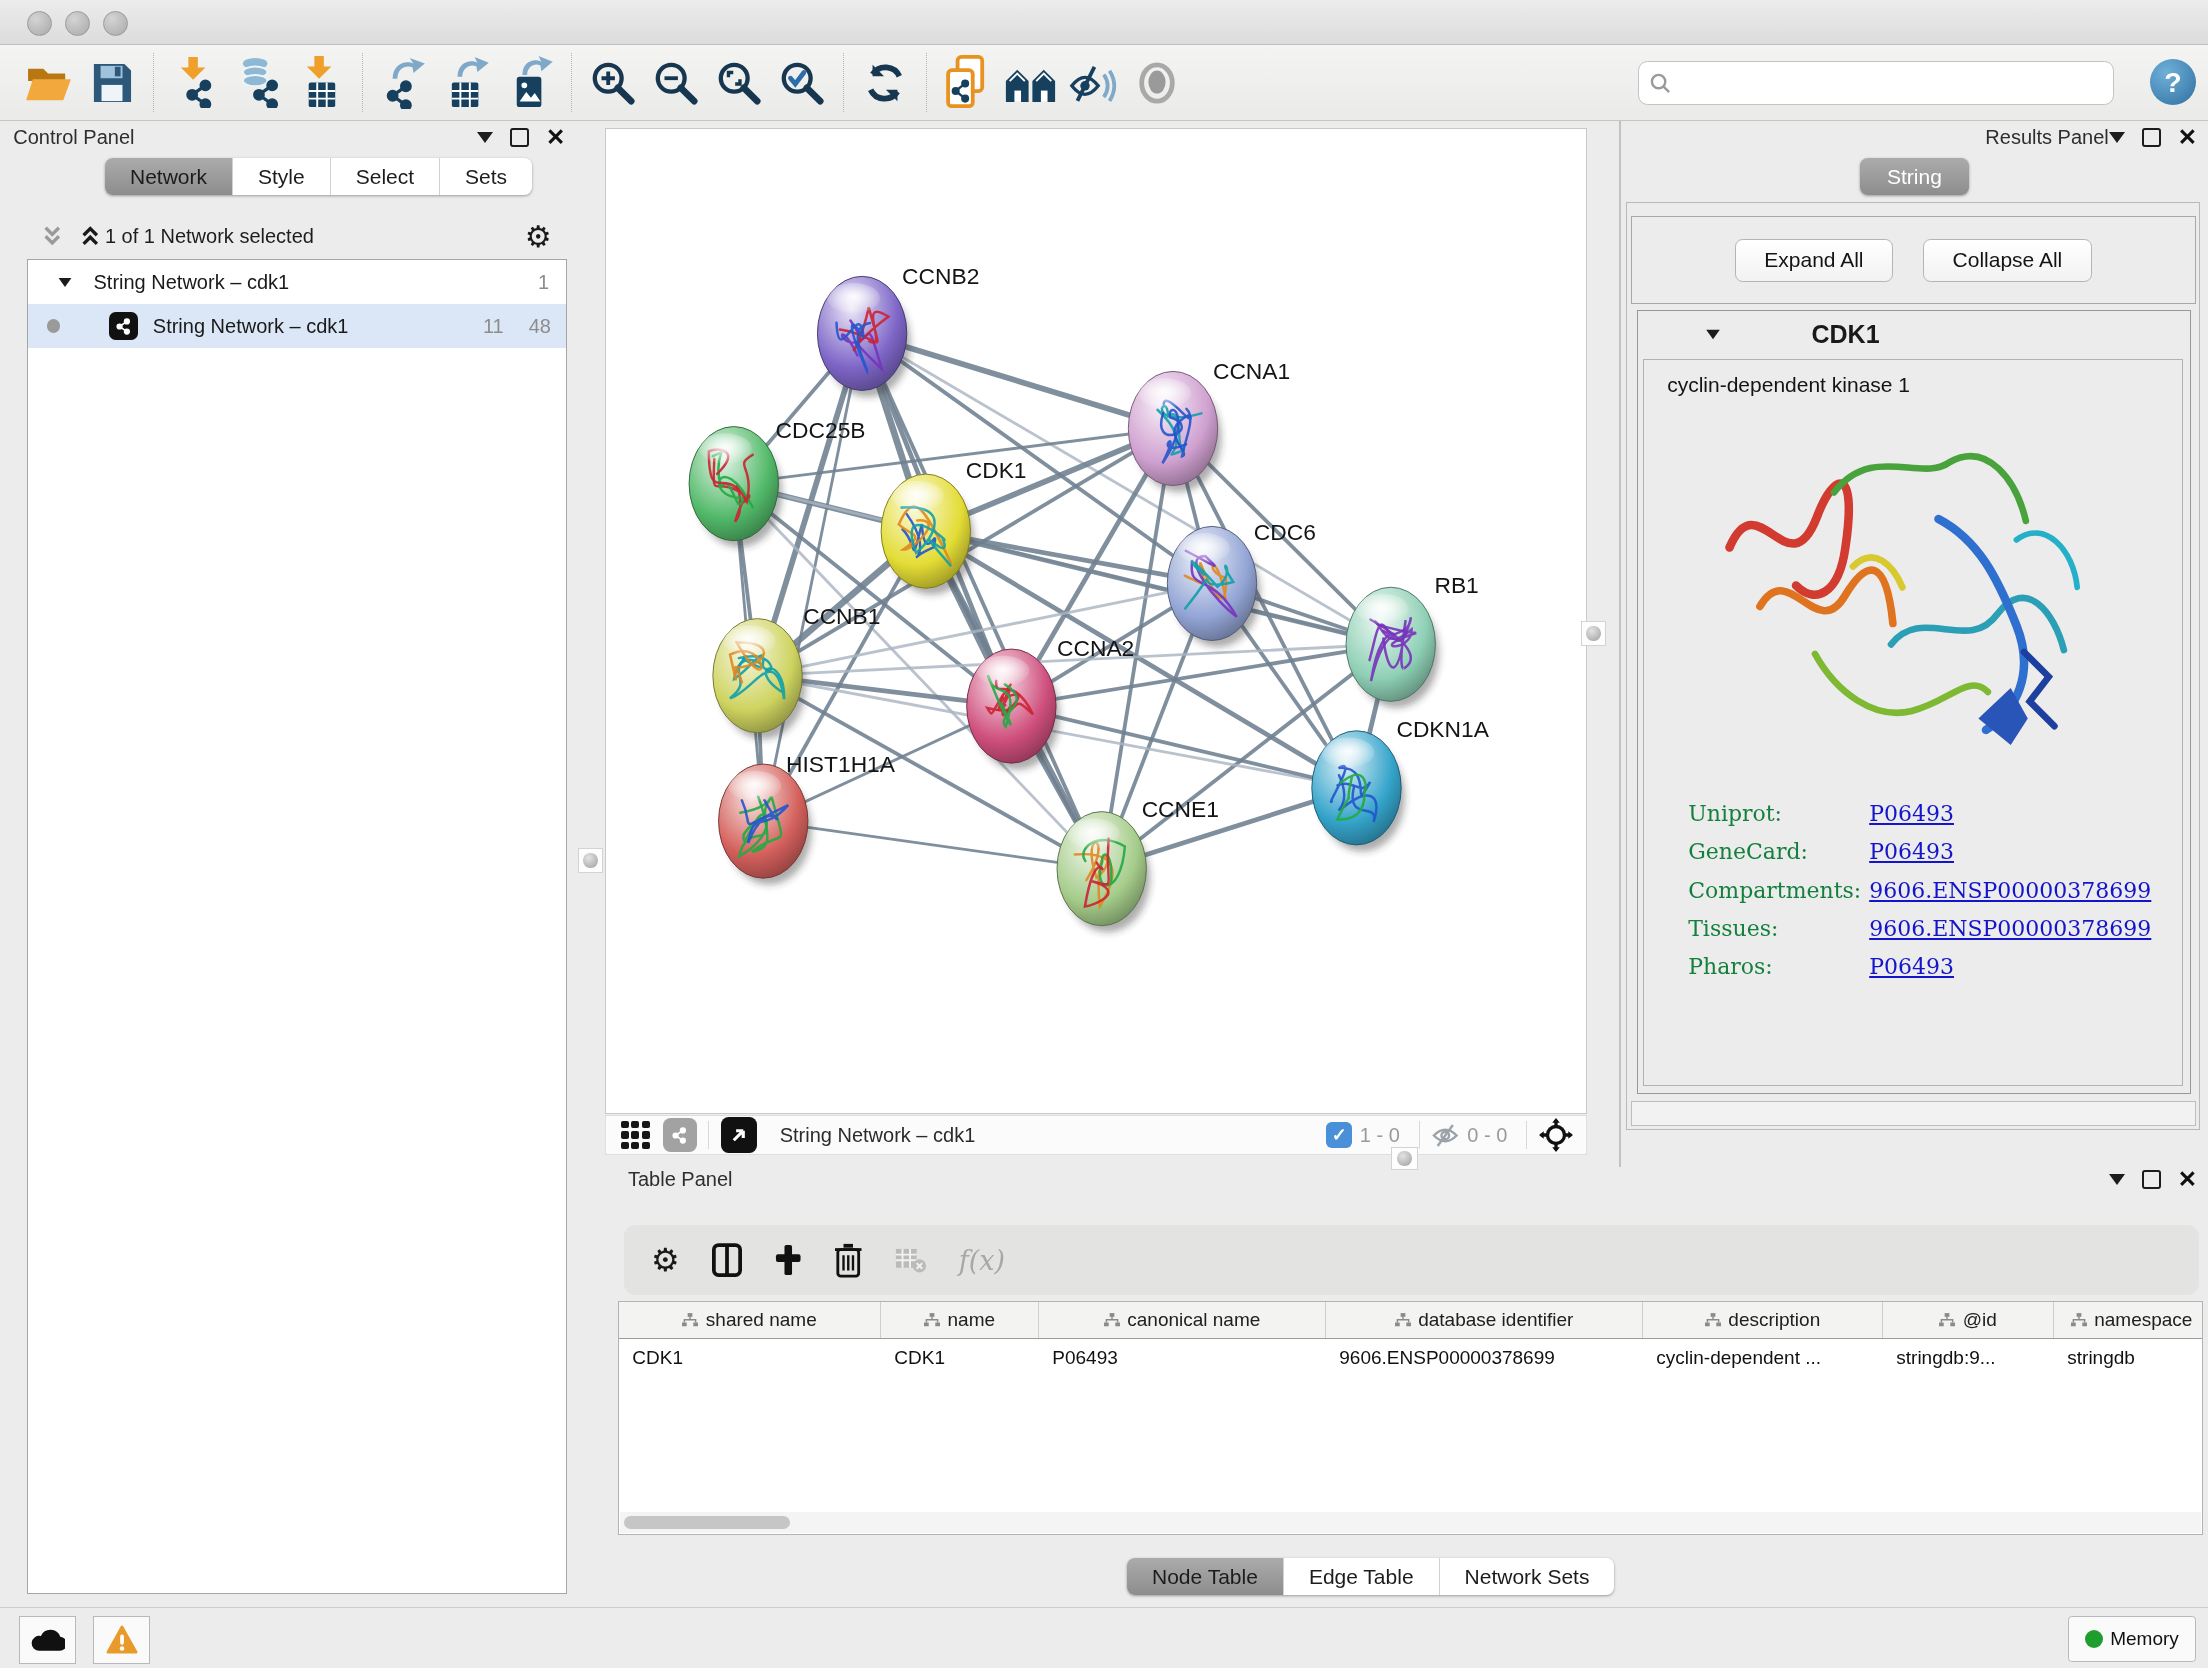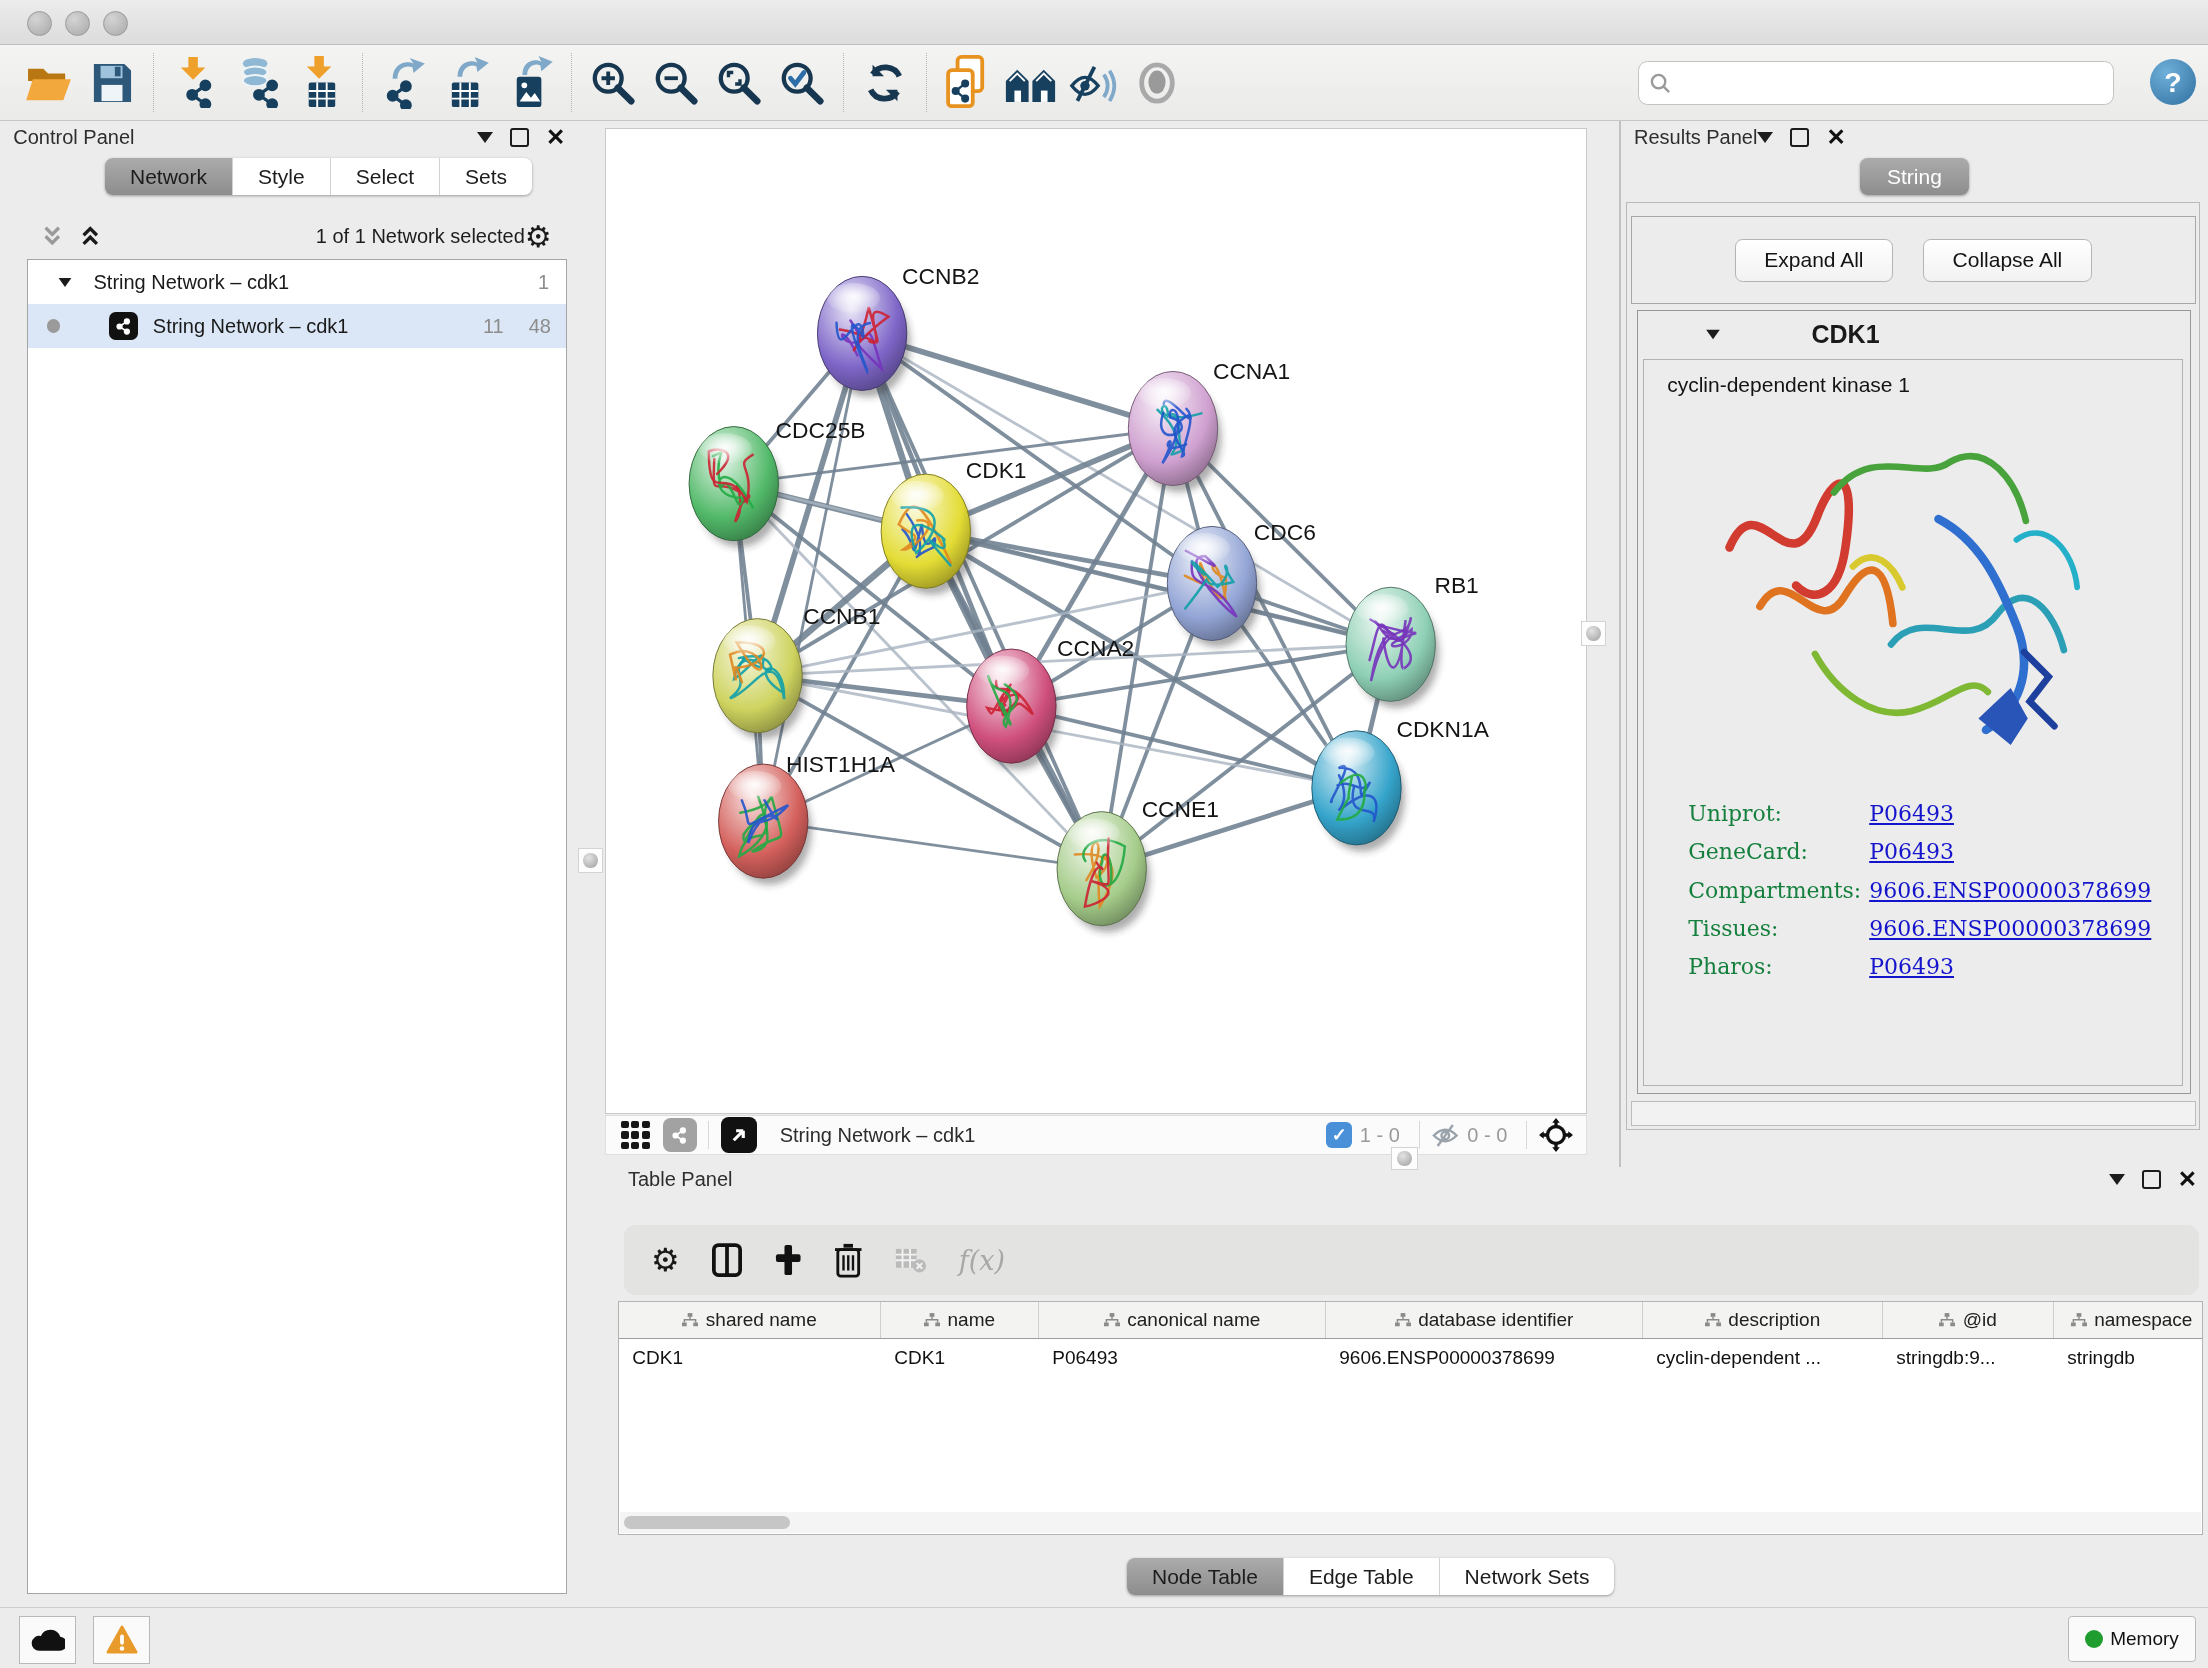--- a/index.html
+++ b/index.html
@@ -34,21 +34,21 @@
   .wi-float{width:15px;height:14.3px;border:2.9px solid #1c1c1c;border-radius:2.9px;}
   .wi-close{font-size:23px;font-weight:bold;color:#111;line-height:1;}
   .tabsel{background:linear-gradient(#ababab,#8d8d8d);color:#fff;}
   .tabpill{display:flex;background:#fff;border-radius:7.6px;box-shadow:0 1px 2.9px rgba(0,0,0,.35);overflow:hidden;}
   .tabpill .tab{padding:6.7px 25px;font-size:21px;color:#1c1c1c;border-right:1px solid #d2d2d2;}
   .tabpill .tab:last-child{border-right:none;}
   
   .cp-head{position:absolute;left:13.3px;top:126px;width:552px;display:flex;justify-content:space-between;align-items:center;}
   .cp-tabs{position:absolute;left:105px;top:158px;}
   .cp-sub{position:absolute;left:27px;top:217px;width:538px;height:38px;display:flex;align-items:center;}
-  .cp-sub .status{flex:1;text-align:right;font-size:20px;color:#1d1d1d;}
+  .cp-sub .status{flex:1;text-align:left;font-size:20px;color:#1d1d1d;}
   .cp-tree{position:absolute;left:27px;top:259px;width:538px;height:1333px;background:#fff;
     border:1px solid #a5a5a5;}
   .tree-row{height:44px;display:flex;align-items:center;font-size:20px;}
   .tree-row.sel{background:#dbe7f6;}
   .tree-count{color:#8d8d8d;}
   .share-badge{width:28.5px;height:28.5px;border-radius:6.7px;background:#111;display:flex;
     align-items:center;justify-content:center;flex:none;}
   
   .net-canvas{position:absolute;left:605px;top:128px;width:982px;height:986px;background:#fff;
     border:1px solid #c9c9c9;box-sizing:border-box;}
@@ -64,21 +64,21 @@
   .nf-title{font-size:20px;color:#2b2b2b;margin-left:23px;flex:1;}
   .nf-count{font-size:20px;color:#9a9a9a;margin:0 7.6px;}
   .nf-check{width:26px;height:26px;border-radius:5.7px;background:#4a90d9;color:#fff;font-size:18px;
     font-weight:bold;display:flex;align-items:center;justify-content:center;}
   
   .split-handle{position:absolute;width:23px;height:23px;background:#fdfdfd;border:1px solid #d3d3d3;
     display:flex;align-items:center;justify-content:center;}
   .split-handle i{width:14.3px;height:14.3px;border-radius:50%;
     background:radial-gradient(circle at 38% 32%,#e3e3e3,#9e9e9e);display:block;}
   
-  .rp-head{position:absolute;left:1634px;top:126px;width:563px;display:flex;justify-content:flex-start;align-items:center;}
+  .rp-head{position:absolute;left:1634px;top:126px;width:563px;display:flex;justify-content:flex-end;align-items:center;}
   .rp-tab{position:absolute;left:1860px;top:158px;padding:6.7px 27px;font-size:21px;color:#fff;
     background:linear-gradient(#ababab,#8d8d8d);border-radius:7.6px;box-shadow:0 1px 2.9px rgba(0,0,0,.35);}
   .rp-outer{position:absolute;left:1626px;top:202px;width:574px;height:928px;background:#ececec;
     border:1px solid #b9b9b9;box-sizing:border-box;}
   .rp-btnbox{position:absolute;left:3.8px;top:13.3px;width:565px;height:88px;border:1px solid #a8a8a8;
     box-sizing:border-box;display:flex;align-items:center;justify-content:center;gap:30px;}
   .rp-btn{background:linear-gradient(#ffffff,#f2f2f2);border:1px solid #b4b4b4;border-radius:7.6px;
     padding:8.6px 28.5px;font-size:21px;color:#141414;}
   .rp-cdkbox{position:absolute;left:9.5px;top:107px;width:554px;height:784px;border:1px solid #989898;
     box-sizing:border-box;}

